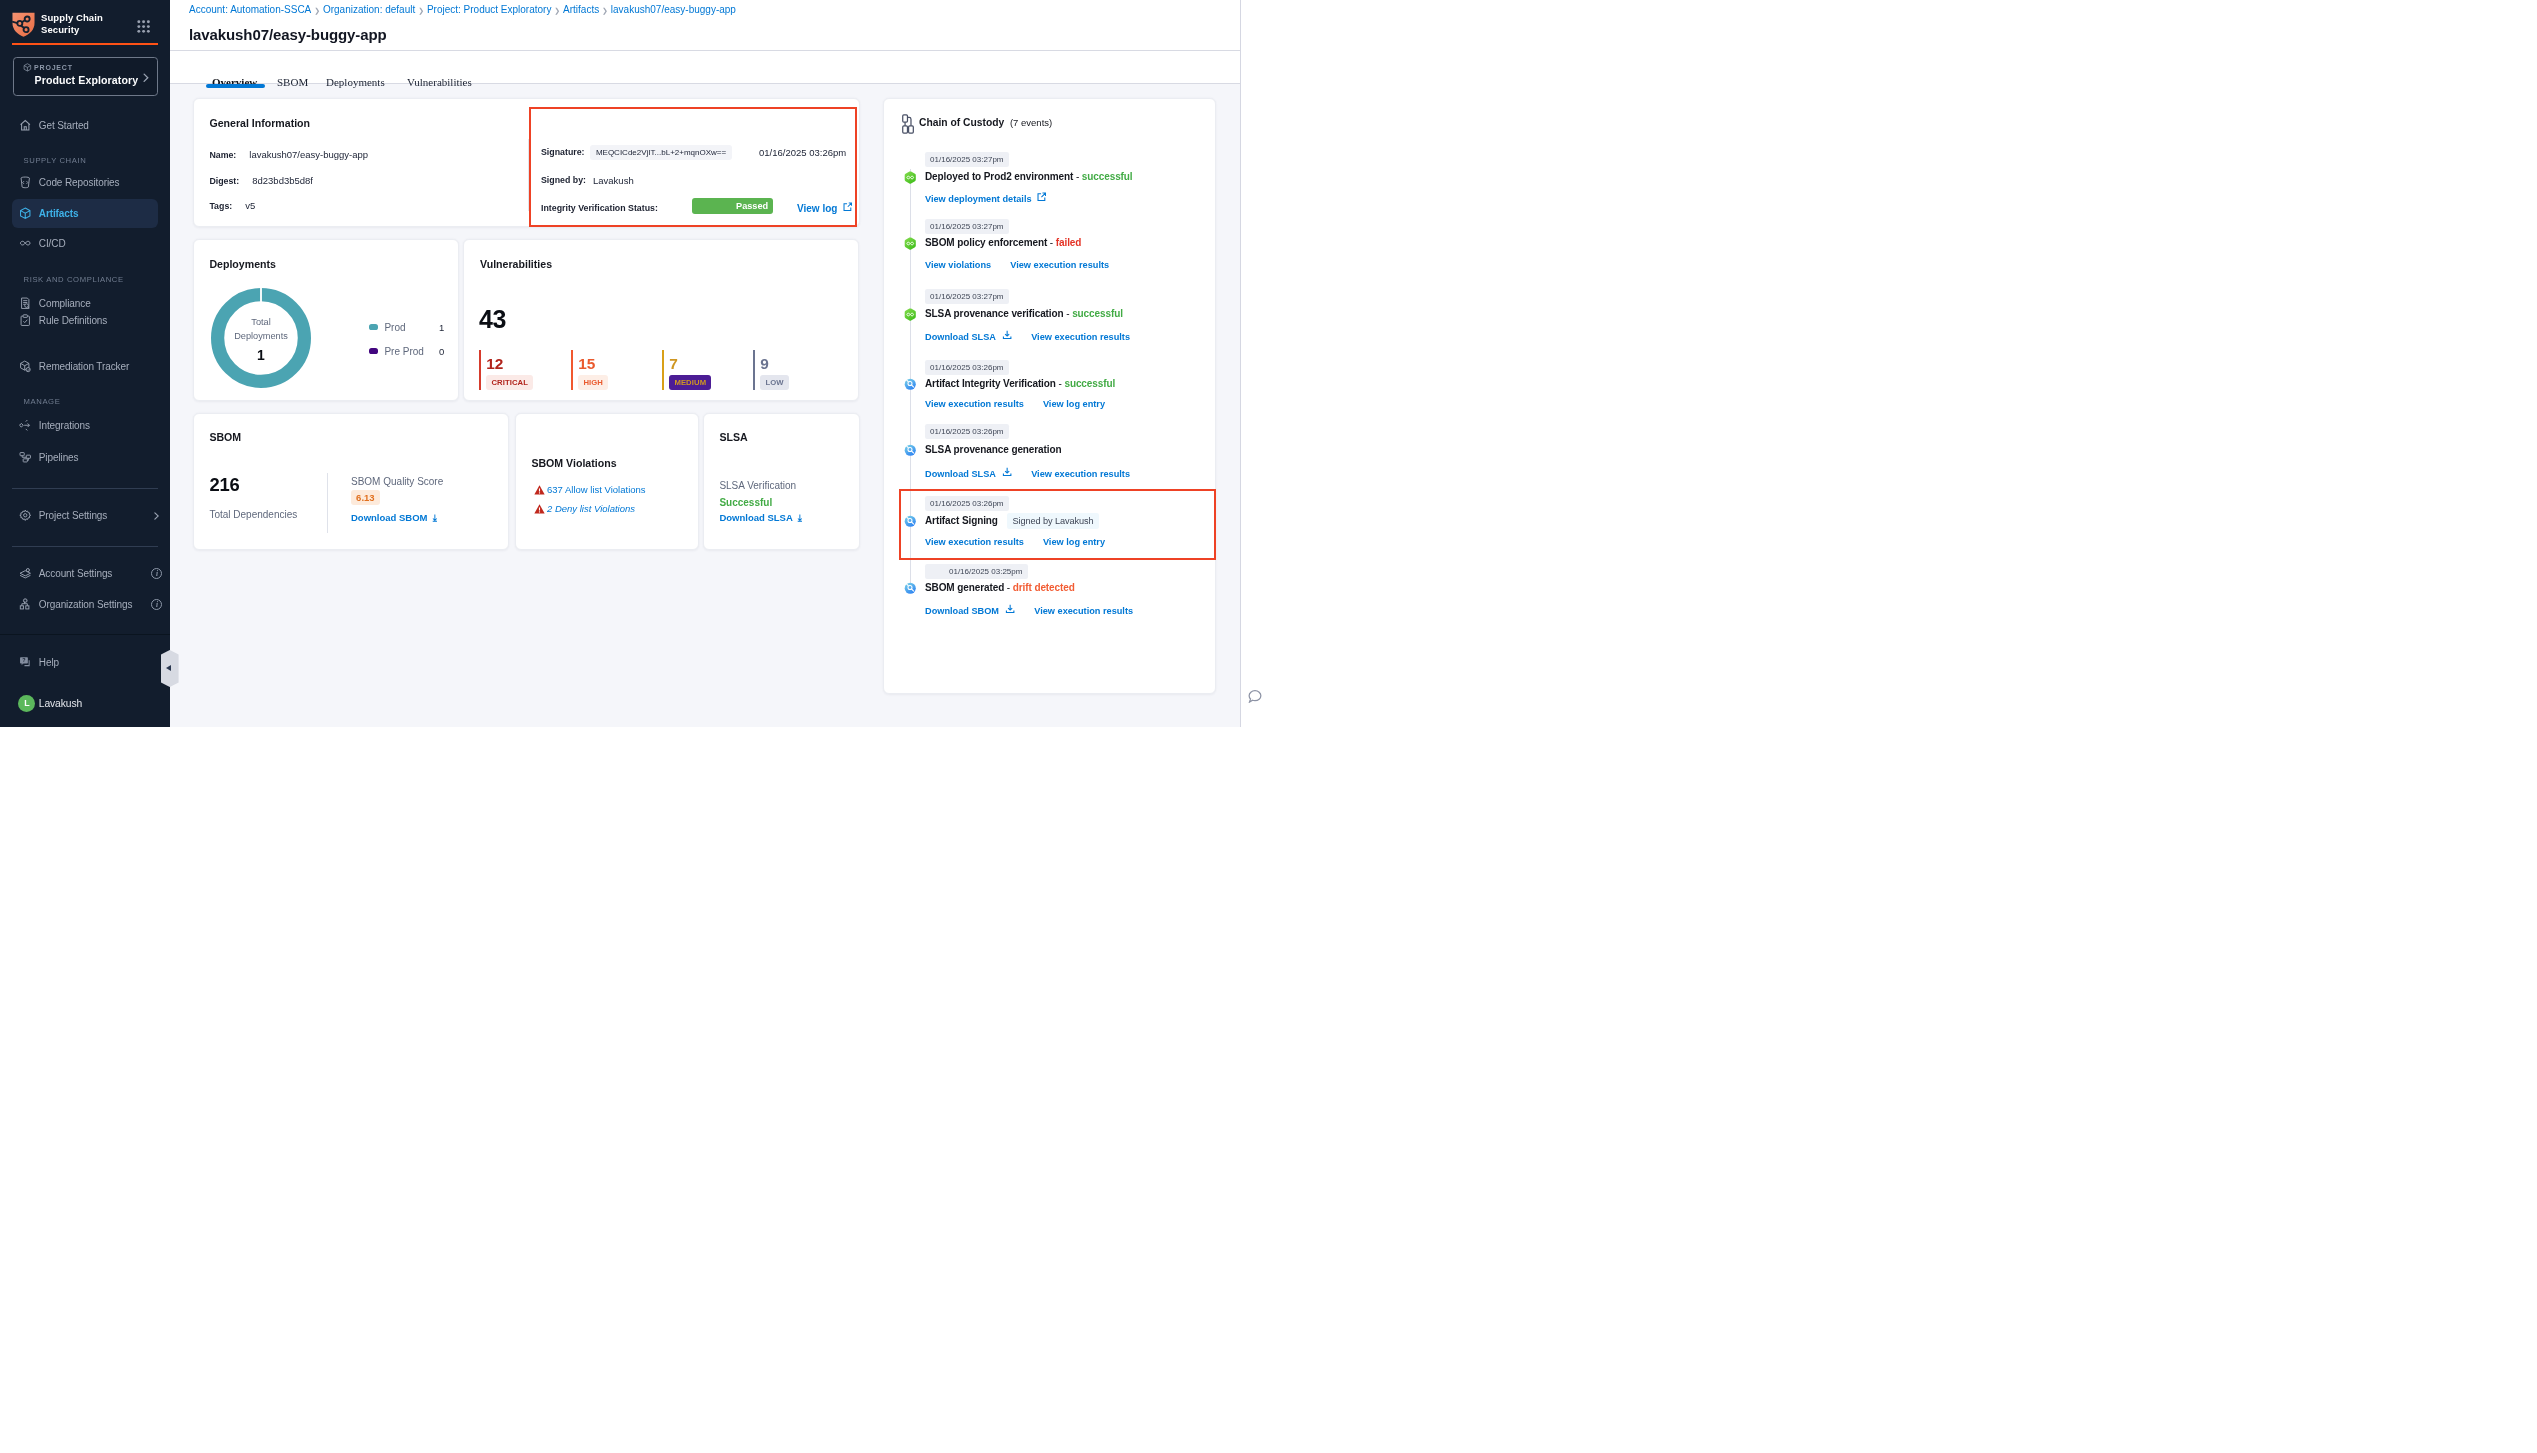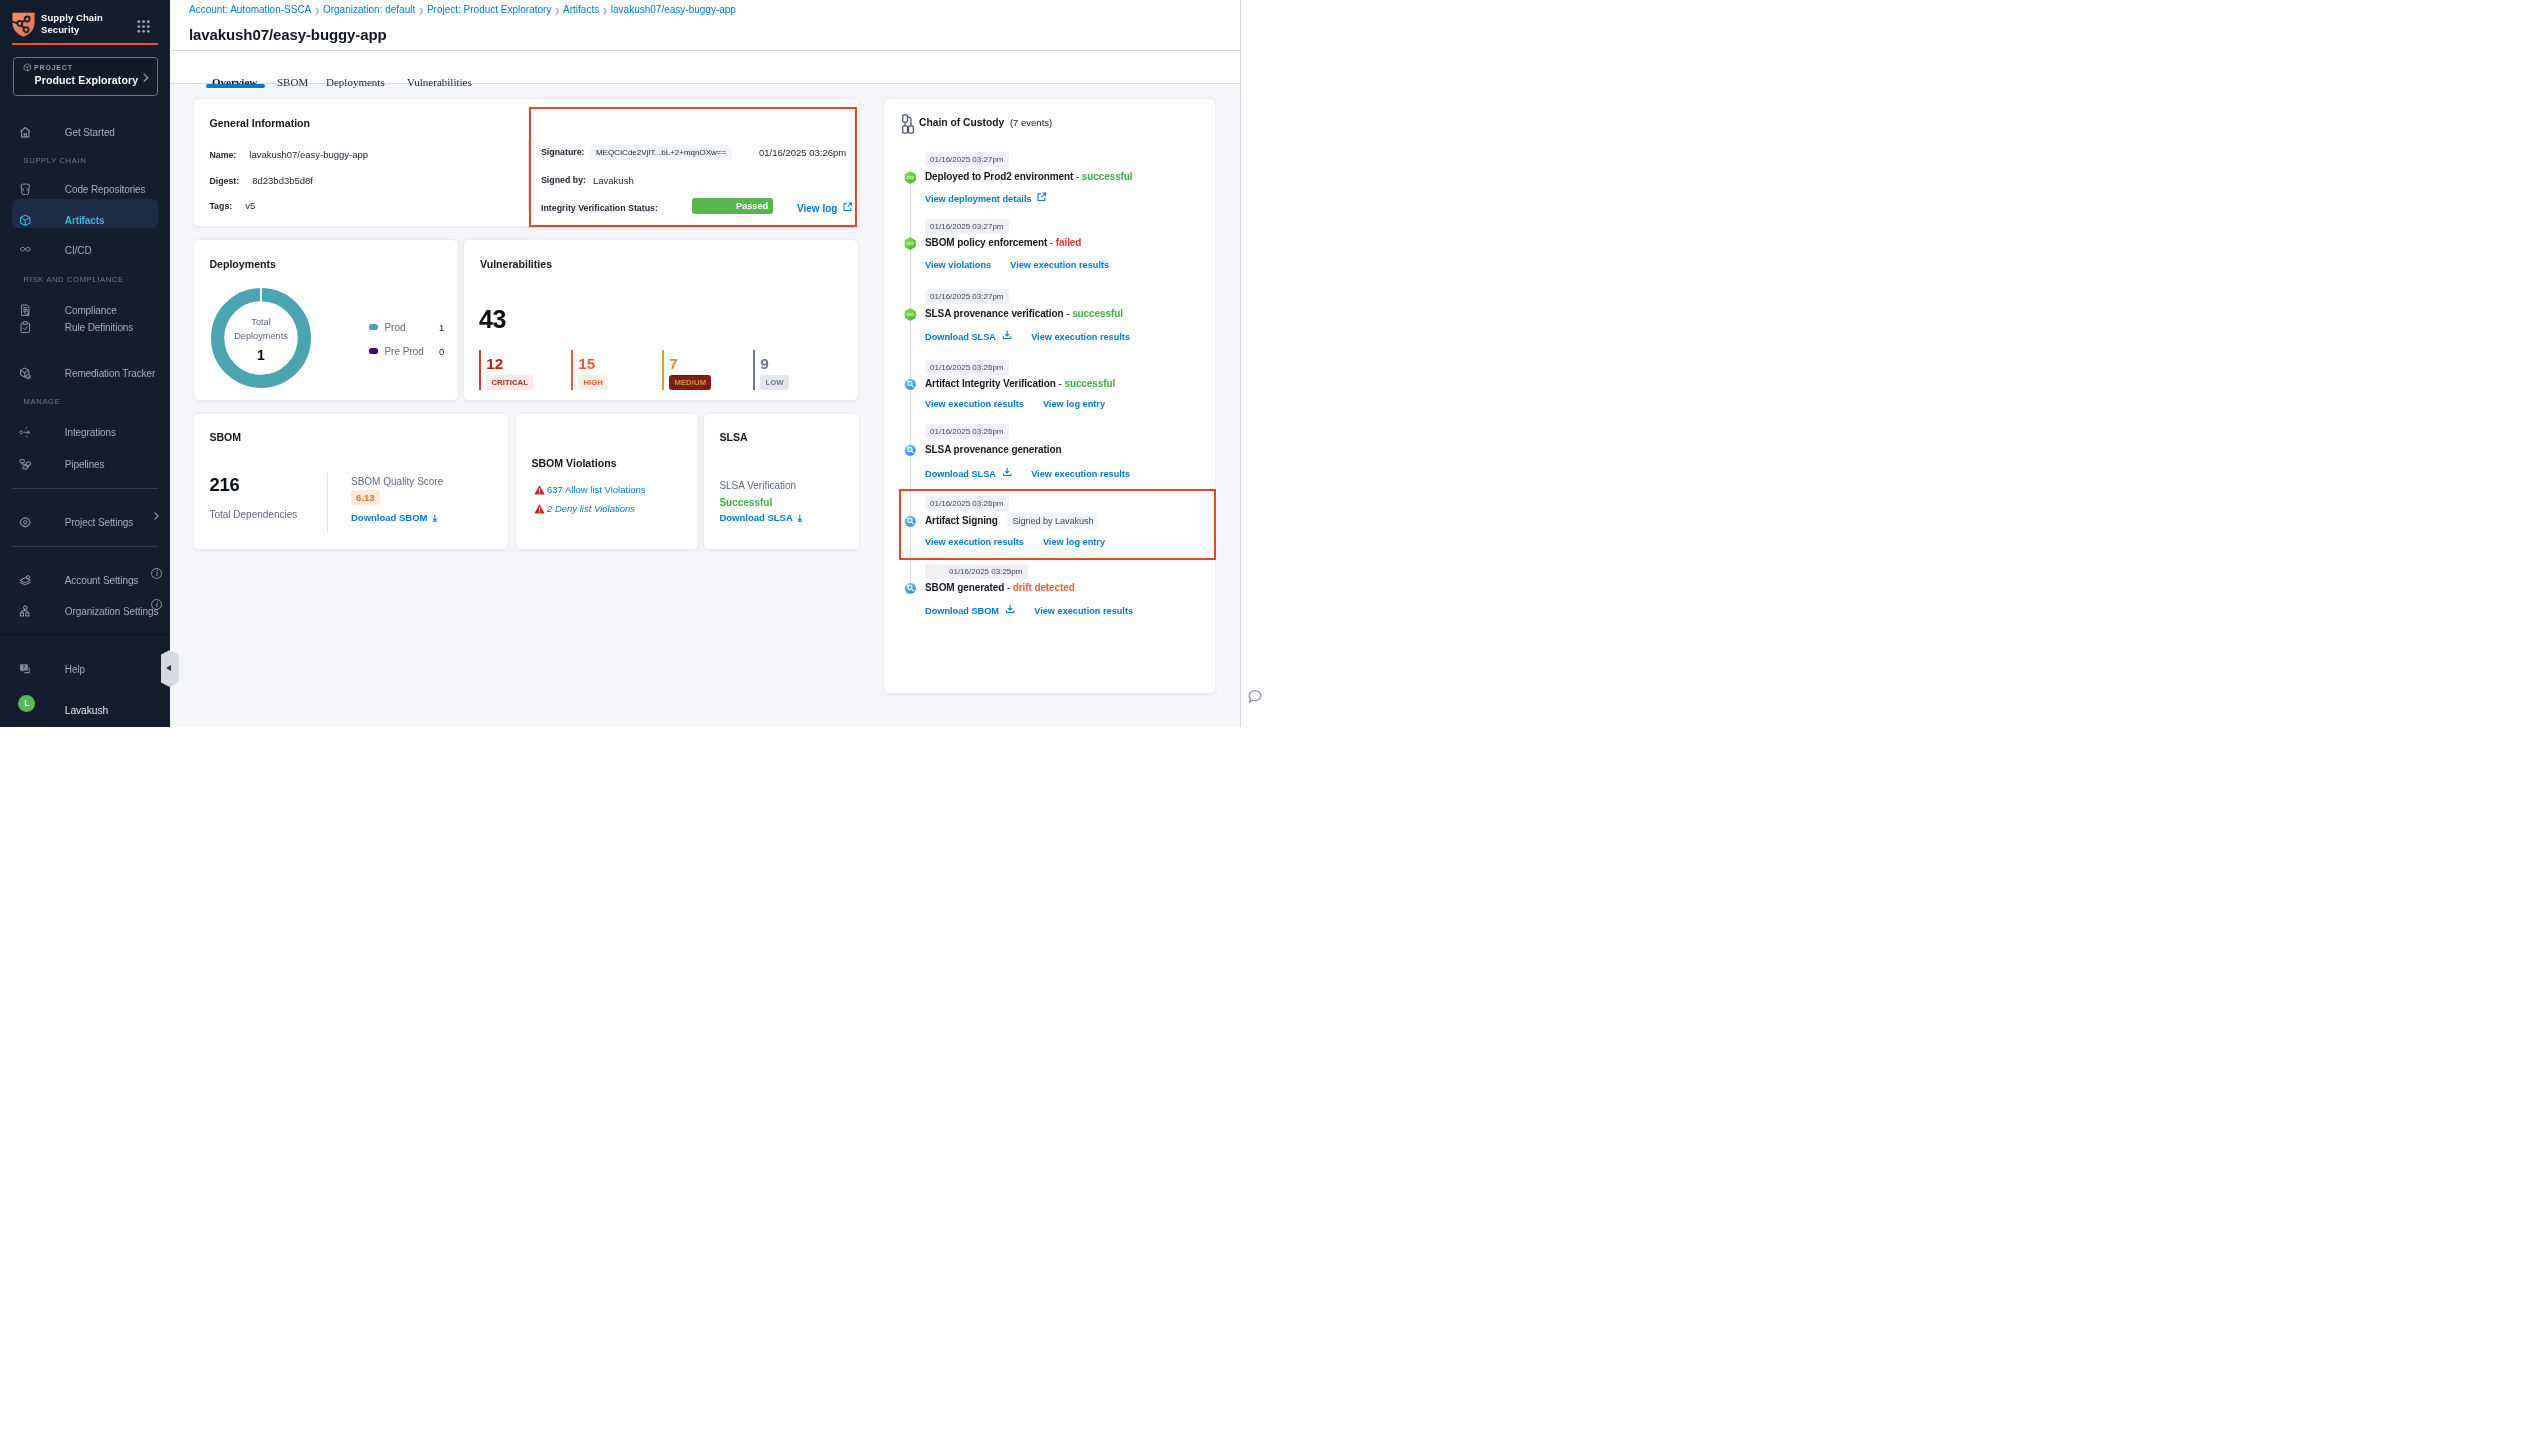--- a/index.html
+++ b/index.html
@@ -7,21 +7,21 @@
 .abs { position:absolute; }
 
 #sidebar { position:absolute; left:0; top:0; width:170px; height:727px; background:#121d2d; }
 #sb-orange { position:absolute; left:11.7px; top:43px; width:146px; height:1.8px; background:#ff5216; }
 .sb-title { position:absolute; left:41px; top:11.7px; color:#fff; font-size:9.5px; font-weight:bold; line-height:12px; letter-spacing:0.1px; }
 #gridicon { position:absolute; left:137px; top:20px; }
 #projbox { position:absolute; left:12.5px; top:57px; width:145px; height:39px; border:0.7px solid #6e7889; border-radius:3.7px; background:#101a29; }
 #projbox .plabel { position:absolute; left:20.6px; top:5.9px; color:#8d98a9; font-size:7px; font-weight:bold; letter-spacing:0.8px; }
 #projbox .pname { position:absolute; left:21px; top:16px; color:#fbfcfd; font-size:10.6px; font-weight:bold; letter-spacing:0.1px; }
 
-.navitem { position:absolute; left:0; width:180px; height:25px; display:flex; align-items:flex-end; color:#a6aebc; font-size:10px; letter-spacing:-0.1px;gap:26px; }
+.navitem { position:absolute; left:0; width:180px; height:25px; display:flex; align-items:center; color:#a6aebc; font-size:10px; letter-spacing:-0.1px; }
 .navitem .nicon { width:12.5px; height:12.5px; margin-left:19px; margin-right:7.3px; flex:none; }
 .navhdr { position:absolute; left:23.5px; color:#717d90; font-size:7.7px; letter-spacing:0.6px; }
 #nav-active { position:absolute; left:11.7px; top:199px; width:146px; height:29px; background:#1d2c45; border-radius:5.9px; }
 .navitem.active { color:#3eb1e8; font-weight:bold; }
 .sbdiv { position:absolute; left:11.7px; width:146px; height:0.7px; background:#303d52; }
 #sb-bottom-line { position:absolute; left:0; top:634px; width:170px; height:1.1px; background:#0a141f; }
 .info-i { position:absolute; right:17.6px; width:11px; height:11px; border:0.9px solid #8d98a9; border-radius:50%; color:#8d98a9; font-size:7.3px; text-align:center; line-height:10.3px; font-family:"Liberation Serif",serif; font-style:italic; font-weight:bold; }
 #avatar { position:absolute; left:18.4px; top:695px; width:17px; height:17px; border-radius:50%; background:#5cb85c; color:#fff; font-size:8.8px; font-weight:bold; text-align:center; line-height:17px; }
 #collapse { position:absolute; left:161px; top:650px; width:17.6px; height:37px; background:#d7dae2; border-radius:4.4px; clip-path:polygon(0 12%,50% 0,100% 12%,100% 88%,50% 100%,0 88%); }
 #collapse:after { content:""; position:absolute; left:5.1px; top:15.4px; border-right:5.1px solid #2b3850; border-top:3.7px solid transparent; border-bottom:3.7px solid transparent; }
@@ -139,21 +139,21 @@
   <div class="sevbadge" style="color:#b1241c; background:#fbeae7;">CRITICAL</div>
 </div>
 <div class="sev" style="left:571px;">
   <div class="sevbar" style="background:#f1582f;"></div>
   <div class="sevnum" style="color:#ea5a2e;">15</div>
   <div class="sevbadge" style="color:#ea5a2e; background:#fdeee6;">HIGH</div>
 </div>
 <div class="sev" style="left:662px;">
   <div class="sevbar" style="background:#d9a018;"></div>
   <div class="sevnum" style="color:#cf9722;">7</div>
-  <div class="sevbadge" style="color:#cf9722; background:#7f1d1d;">MEDIUM</div>
+  <div class="sevbadge" style="color:#cf9722; background:#4c1d95;">MEDIUM</div>
 </div>
 <div class="sev" style="left:753px;">
   <div class="sevbar" style="background:#6b7490;"></div>
   <div class="sevnum" style="color:#6b7490;">9</div>
   <div class="sevbadge" style="color:#6b7490; background:#e4e6ee;">LOW</div>
 </div>
 
 <div class="card" id="card-sbom">
   <div class="ctitle" style="position:absolute; left:15.4px; top:17px;">SBOM</div>
   <div style="position:absolute; left:15.4px; top:60px; font-size:18.4px; font-weight:bold; color:#0b0e14; letter-spacing:-0.2px;">216</div>

